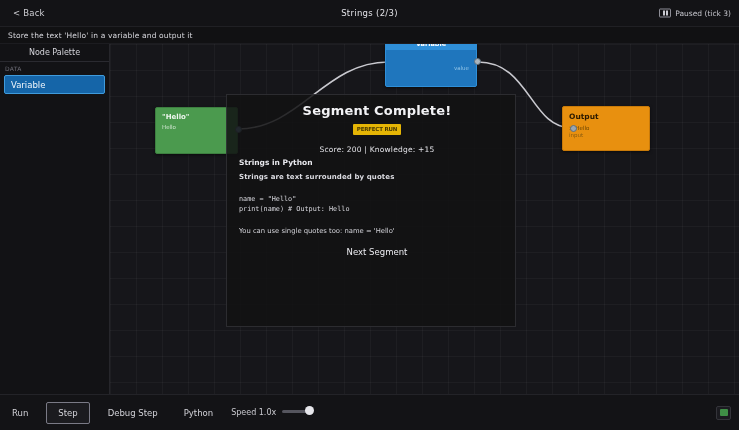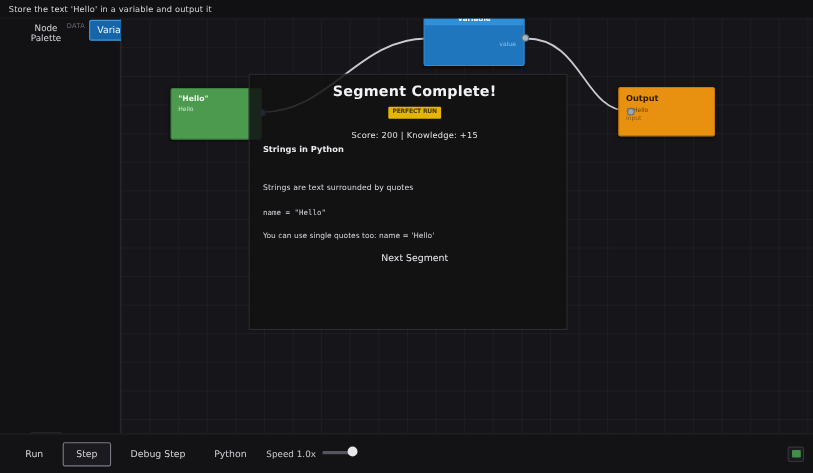--- a/index.html
+++ b/index.html
@@ -56,21 +56,21 @@
   }
 
   
   .body-row { flex: 1 1 auto; display: flex; min-height: 0; position: relative; }
 
   
   .sidebar {
     width: 110px; flex: 0 0 110px;
     background: #121215;
     border-right: 1px solid #26262b;
-    display: flex; flex-direction: row; padding-left: 28px;
+    display: flex; flex-direction: column;
   }
   .palette-title {
     text-align: center; color: #d5d5db; font-size: 8px;
     padding: 4px 0 4px; border-bottom: 1px solid #2a2a30;
   }
   .palette-cat {
     color: #6d6d77; font-size: 6px; padding: 3px 0 2px 5px;
     letter-spacing: .3px;
   }
   .palette-item {
@@ -152,42 +152,42 @@
     text-align: center; letter-spacing: -.2px;
   }
   .ov-score {
     text-align: center; color: #e4e4e9; font-size: 7.5px;
     margin-top: 10px; letter-spacing: .2px;
   }
   .lesson-title {
     color: #e9e9ee; font-size: 7.5px; font-weight: bold; margin-top: 4px;
   }
   .lesson-line {
-    color: #dcdce2; font-size: 7px; margin-top: 27px; letter-spacing: .1px;
+    color: #dcdce2; font-size: 7px; margin-top: 6px; letter-spacing: .1px; font-weight: bold;
   }
   .code-block { margin-top: 13px; }
   .code-line {
     color: #d6d6dc; font-size: 6.8px;
     font-family: "DejaVu Sans Mono", "Liberation Mono", monospace;
     line-height: 1.55;
   }
   .lesson-note {
     color: #d4d4da; font-size: 6.8px; margin-top: 12px;
   }
   .next-btn {
     margin: 10px auto 0; width: fit-content;
     color: #ededf2; font-size: 8.5px; padding: 2px 8px; cursor: pointer;
   }
 
   
   .toolbar {
     height: 36px; flex: 0 0 36px;
     background: #131316; border-top: 1px solid #232328;
     display: flex; align-items: center; position: relative;
-    padding: 0 15px;
+    padding: 0 4px;
   }
   .tb-btn {
     color: #d2d2d8; font-size: 8.5px; padding: 4px 7px;
     margin-right: 10px; cursor: pointer; border: 1px solid transparent;
     border-radius: 2px;
   }
   .tb-btn.active { border-color: #7a7a86; background: #1b1b1f; padding: 5px 11px; }
   .tb-speed { color: #c9c9cf; font-size: 8px; margin-right: 6px; }
   .slider {
     position: relative; width: 28px; height: 3px;
@@ -205,20 +205,31 @@
   }
   .tb-icon-btn .shape {
     width: 8px; height: 7px; background: #3f8f46; border-radius: 1px;
   }
 </style>
 </head>
 <body>
 
 <div id="app">
 
+  <div class="topbar">
+    <div class="back-btn">&lt; Back</div>
+    <div class="top-title">Strings (2/3)</div>
+    <div class="pause-wrap">
+      <span class="pause-icon">
+          <i></i>
+          <i></i>
+        </span>
+      <span class="pause-text">Paused (tick 3)</span>
+    </div>
+  </div>
 
   <div class="objective">
     <span>Store the text 'Hello' in a variable and output it</span>
   </div>
 
   <div class="body-row">
 
     <div class="sidebar">
       <div class="palette-title">Node Palette</div>
       <div class="palette-cat">DATA</div>
@@ -256,20 +267,21 @@
       <div class="overlay">
         <div class="ov-title">Segment Complete!</div>
         <div class="badge-row">
           <span class="badge">PERFECT RUN</span>
         </div>
         <div class="ov-score">Score: 200  |  Knowledge: +15</div>
         <div class="lesson-title">Strings in Python</div>
         <div class="lesson-line">Strings are text surrounded by quotes</div>
         <div class="code-block">
           <div class="code-line">name = "Hello"</div>
+          <div class="code-line">print(name)  # Output: Hello</div>
         </div>
         <div class="lesson-note">You can use single quotes too: name = 'Hello'</div>
         <div class="next-btn">Next Segment</div>
       </div>
 
     </div>
   </div>
 
   <div class="toolbar">
     <div class="tb-btn">Run</div>

